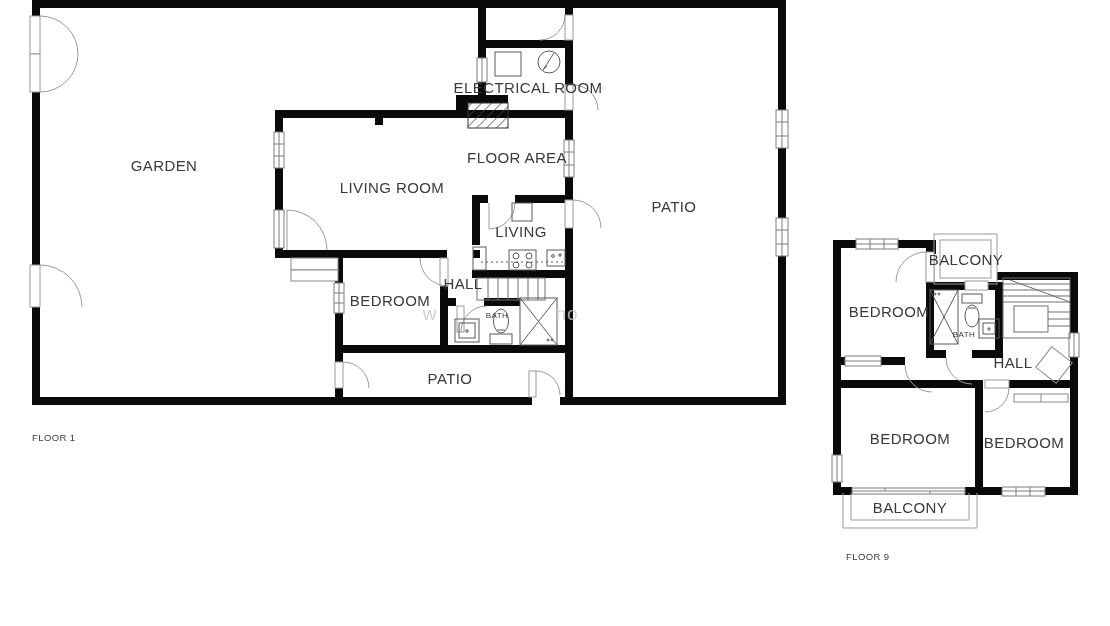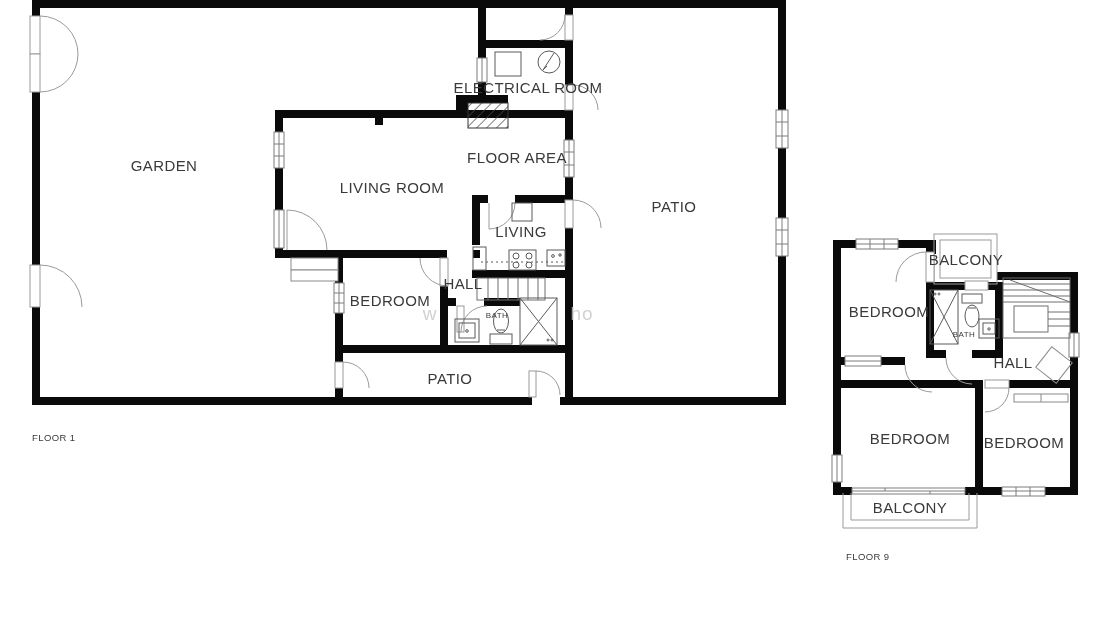--- a/index.html
+++ b/index.html
@@ -369,15 +369,15 @@
 <span class="lbl" style="left:966px;top:259px">BALCONY</span>
 <span class="lbl" style="left:889px;top:311px">BEDROOM</span>
 <span class="lbl" style="left:964px;top:334px;font-size:8px">BATH</span>
 <span class="lbl" style="left:1013px;top:362px">HALL</span>
 <span class="lbl" style="left:910px;top:438px">BEDROOM</span>
 <span class="lbl" style="left:1024px;top:442px">BEDROOM</span>
 <span class="lbl" style="left:910px;top:507px">BALCONY</span>
 <span class="lbl-left" style="left:846px;top:551px">FLOOR 9</span>
 
 <span class="wm" style="left:430px;top:314px">w</span>
-<span class="wm" style="left:582px;top:314px">ho</span>
+<span class="wm" style="left:567px;top:314px">ho</span>
 
 </div>
 
 </body></html>

